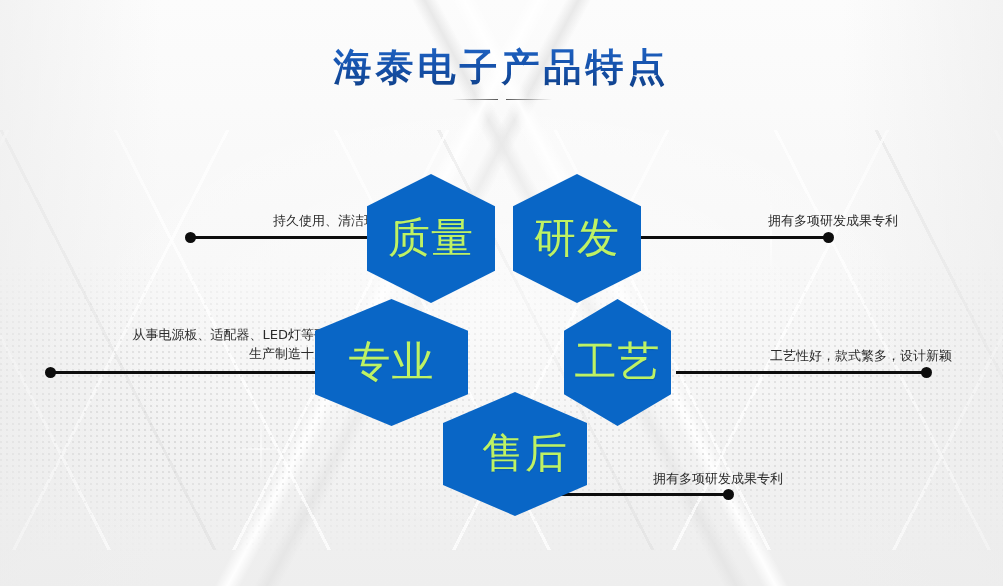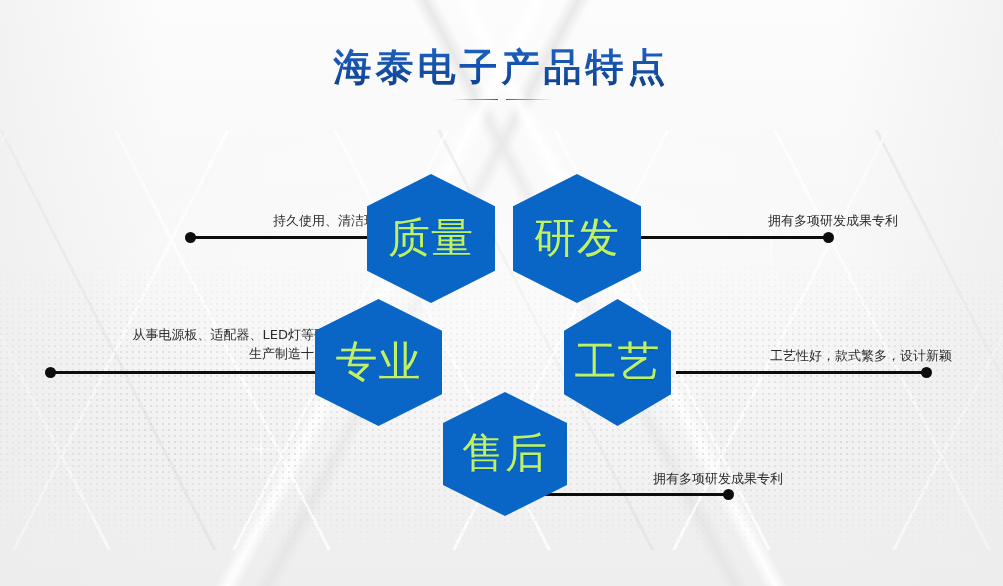--- a/index.html
+++ b/index.html
@@ -229,25 +229,25 @@
   </div>
 
   <div class="hex" style="left:367px; top:174px; width:128px; height:129px; background:#0966c6;">
     <span class="hex-label">质量</span>
   </div>
 
   <div class="hex" style="left:513px; top:174px; width:128px; height:129px; background:#0966c6;">
     <span class="hex-label">研发</span>
   </div>
 
-  <div class="hex" style="left:315px; top:299px; width:127px; height:127px; background:#0966c6;">
+  <div class="hex" style="left:315px; top:299px; width:153px; height:127px; background:#0966c6;">
     <span class="hex-label">专业</span>
   </div>
 
   <div class="hex" style="left:564px; top:299px; width:107px; height:127px; background:#0966c6;justify-content:center;">
     <span class="hex-label">工艺</span>
   </div>
 
-  <div class="hex" style="left:443px; top:392px; width:124px; height:124px; background:#0966c6;">
+  <div class="hex" style="left:443px; top:392px; width:124px; height:124px; background:#0966c6;padding-left:20px;">
     <span class="hex-label">售后</span>
   </div>
 
 </div>
 
 </body></html>

